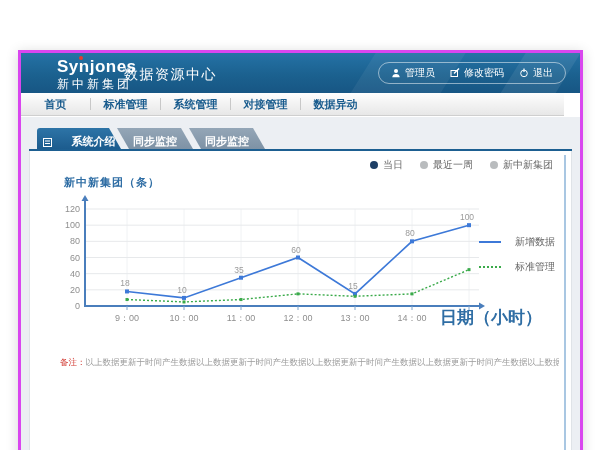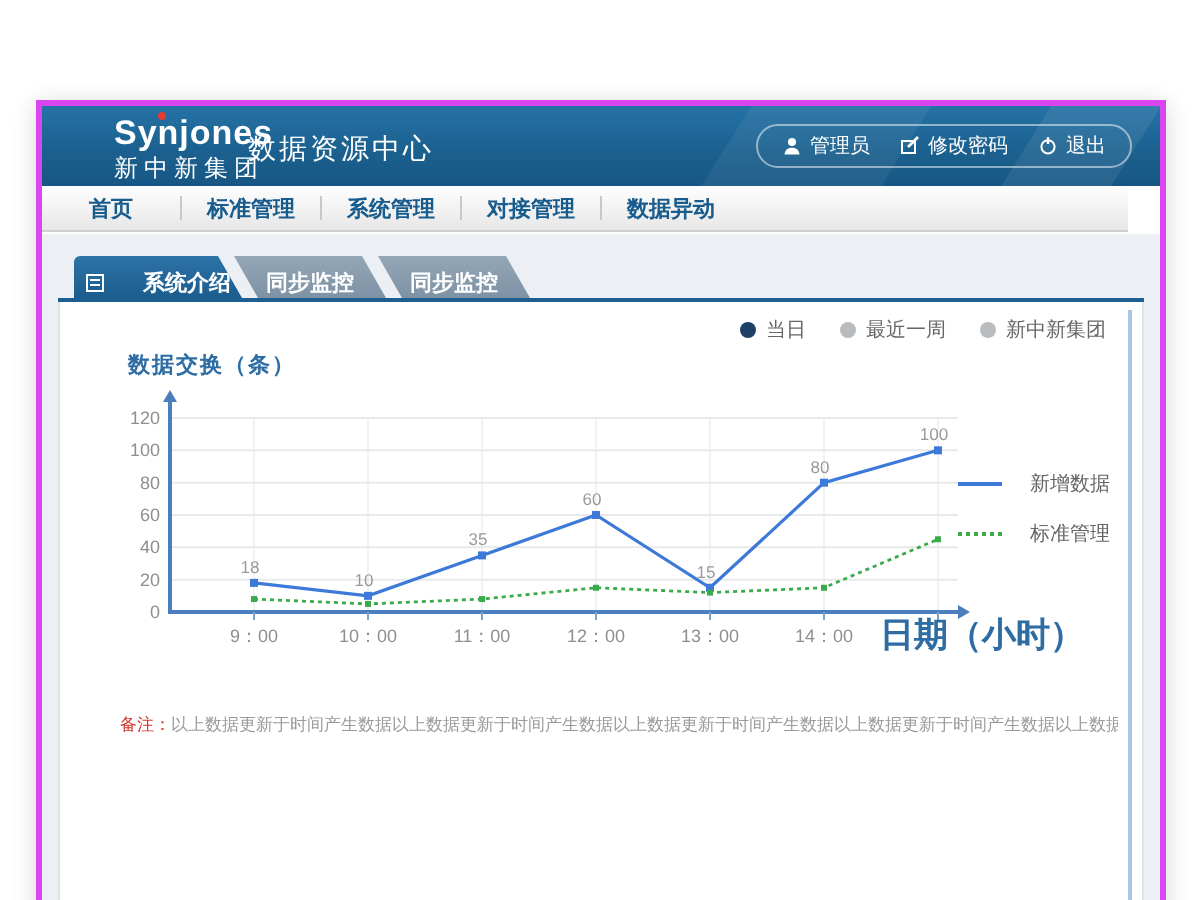--- a/index.html
+++ b/index.html
@@ -141,21 +141,21 @@
         <span class="range-item">
           <span class="radio-dot"></span>
           <span>最近一周</span>
         </span>
         <span class="range-item">
           <span class="radio-dot"></span>
           <span>新中新集团</span>
         </span>
       </div>
 
-      <div class="ylabel">数据交换（条）</div>
+      <div class="ylabel">新中新集团（条）</div>
       <svg id="chart" width="452" height="132">
           <line x1="69" y1="14" x2="69" y2="111" stroke="#f0f2f4" stroke-width="1"></line>
           <line x1="126" y1="14" x2="126" y2="111" stroke="#f0f2f4" stroke-width="1"></line>
           <line x1="183" y1="14" x2="183" y2="111" stroke="#f0f2f4" stroke-width="1"></line>
           <line x1="240" y1="14" x2="240" y2="111" stroke="#f0f2f4" stroke-width="1"></line>
           <line x1="297" y1="14" x2="297" y2="111" stroke="#f0f2f4" stroke-width="1"></line>
           <line x1="354" y1="14" x2="354" y2="111" stroke="#f0f2f4" stroke-width="1"></line>
           <line x1="411" y1="14" x2="411" y2="111" stroke="#f0f2f4" stroke-width="1"></line>
           <text x="22" y="114" text-anchor="end" fill="#8f8f8f" font-size="9">0</text>
           <line x1="27" y1="94.83333333333333" x2="421" y2="94.83333333333333" stroke="#e7e9eb" stroke-width="1"></line>

